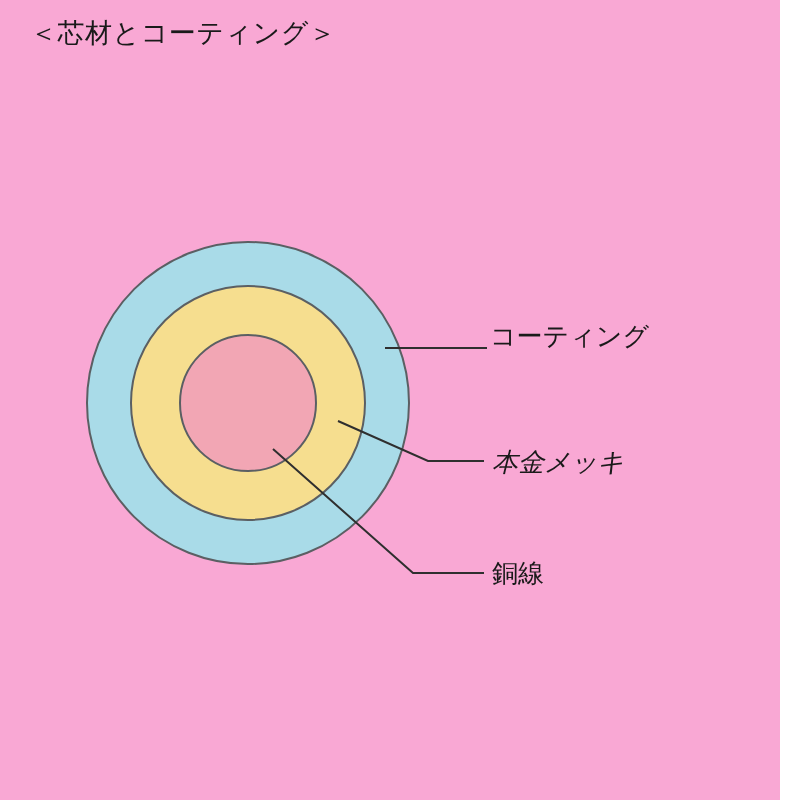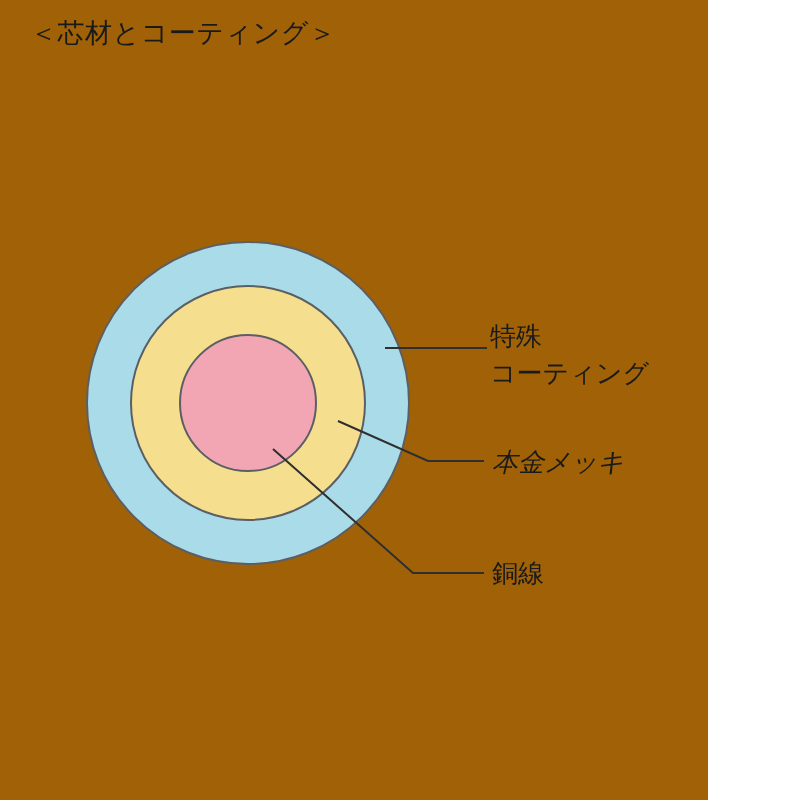--- a/index.html
+++ b/index.html
@@ -2,23 +2,23 @@
 <html><head>
 <meta charset="utf-8">
 <style>
   html, body {
     margin: 0;
     padding: 0;
     background: #ffffff;
   }
   .canvas {
     position: relative;
-    width: 708px;
+    width: 780px;
     height: 800px;
-    background: #a16207;
+    background: #f9a8d4;
     overflow: hidden;
     font-family: "Liberation Sans", sans-serif;
     color: #1a1a1a;
   }
   .page-title {
     position: absolute;
     left: 30px;
     top: 15px;
     font-size: 27px;
     font-weight: 400;
@@ -64,21 +64,20 @@
     <circle stroke-width="2" cx="248" cy="403" r="161" fill="#a9dbe8" stroke="#5b5f63"></circle>
     <circle stroke-width="2" cx="248" cy="403" r="117" fill="#f6de8f" stroke="#5b5f63"></circle>
     <circle stroke-width="2" cx="248" cy="403" r="68" fill="#f2a6b4" stroke="#5b5f63"></circle>
 
     <polyline fill="none" stroke-width="2" points="385,348 487,348" stroke="#2f2f2f"></polyline>
     <polyline fill="none" stroke-width="2" points="338,421 428,461 484,461" stroke="#2f2f2f"></polyline>
     <polyline fill="none" stroke-width="2" points="273,449 413,573 484,573" stroke="#2f2f2f"></polyline>
   </svg>
 
   <div class="layer-label label-coating">
-    <span class="label-line">特殊</span>
     <span class="label-line">コーティング</span>
   </div>
 
   <div class="layer-label label-plating">本金メッキ</div>
 
   <div class="layer-label label-wire">銅線</div>
 
 </div>
 
 </body></html>

